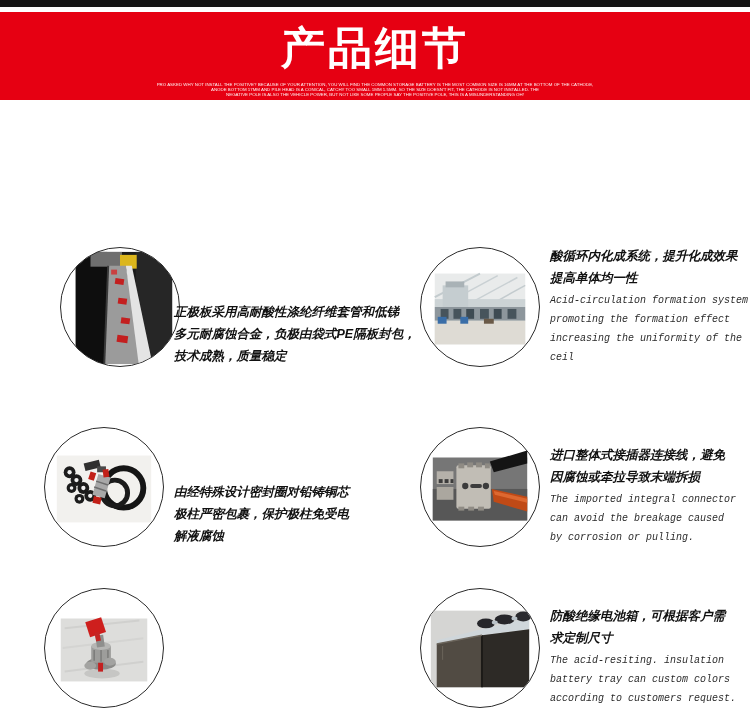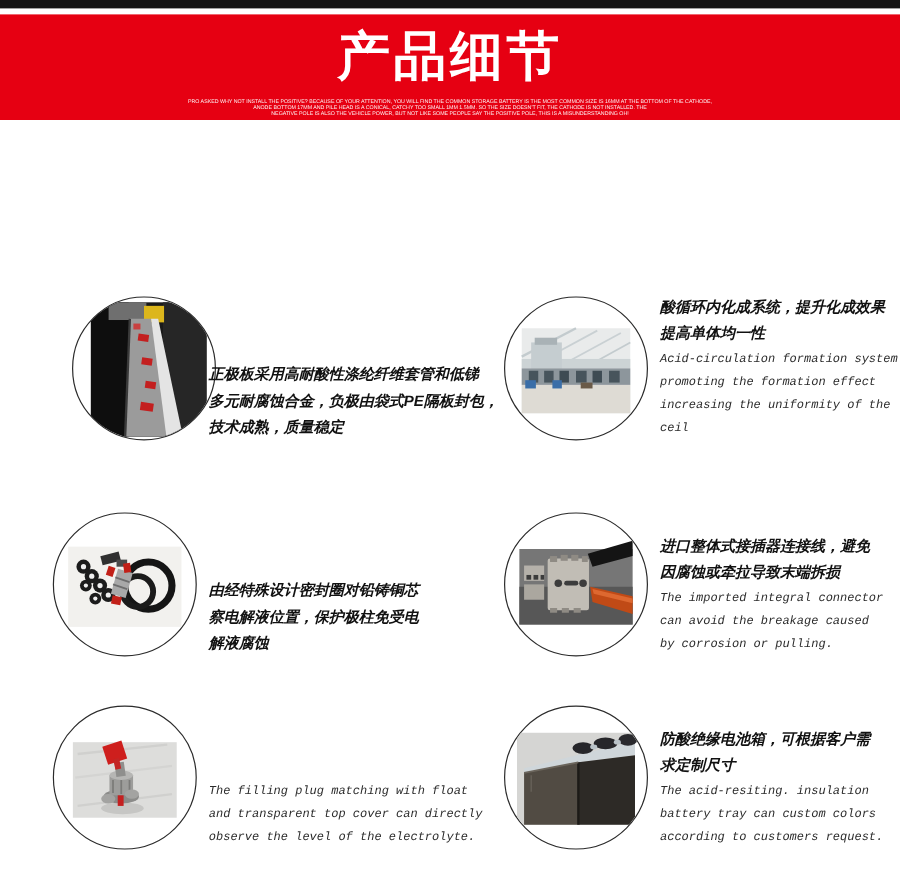--- a/index.html
+++ b/index.html
@@ -152,21 +152,21 @@
         <rect x="51" y="48" width="13" height="22" fill="#a8a8a8" transform="rotate(16 57 59)"></rect>
         <line x1="52" y1="54" x2="64" y2="58" stroke="#6d6d6d" stroke-width="1.5"></line>
         <line x1="50" y1="60" x2="62" y2="64" stroke="#6d6d6d" stroke-width="1.5"></line>
         <rect x="45" y="45" width="6" height="8" fill="#c22018" transform="rotate(18 48 49)"></rect>
         <rect x="59" y="42" width="6" height="8" fill="#c22018" transform="rotate(-8 62 46)"></rect>
         <rect x="49" y="70" width="8" height="7" fill="#c22018" transform="rotate(12 53 73)"></rect>
       </svg>
     </div>
     <div class="texts">
       <div class="zh">由经特殊设计密封圈对铅铸铜芯
-察电解液位置，保护极柱免受电
+极柱严密包裹，保护极柱免受电
 解液腐蚀</div>
     </div>
   </div>
 
   <div class="feature row2 right">
     <div class="circle">
       <svg width="118" height="118" viewBox="0 0 120 120">
         <rect x="12" y="30" width="96" height="64" fill="#767676"></rect>
         <rect x="12" y="62" width="96" height="32" fill="#575757"></rect>
         <rect x="16" y="44" width="17" height="13" fill="#b5b1aa"></rect>
@@ -219,23 +219,20 @@
         <line x1="64" y1="62" x2="64" y2="73" stroke="#7b7b79" stroke-width="1.5"></line>
         <rect x="52" y="47" width="8" height="12" fill="#8f8f8d" transform="rotate(-8 56 53)"></rect>
         <rect x="43" y="31" width="17" height="16" fill="#ce1f1d" transform="rotate(-18 51 39)"></rect>
         <rect x="51" y="44" width="5" height="9" fill="#c42524" transform="rotate(-12 53 48)"></rect>
         <rect x="54" y="75" width="5" height="9" fill="#c42020"></rect>
         <ellipse cx="66" cy="74" rx="6" ry="4" fill="#a3a3a1"></ellipse>
         <ellipse cx="46" cy="78" rx="6" ry="4" fill="#a3a3a1"></ellipse>
       </svg>
     </div>
     <div class="texts">
-      <div class="en">The filling plug matching with float
-and transparent top cover can directly
-observe the level of the electrolyte.</div>
     </div>
   </div>
 
   <div class="feature row3 right">
     <div class="circle">
       <svg width="118" height="118" viewBox="0 0 120 120">
         <rect x="10" y="22" width="100" height="78" fill="#d5d5d3"></rect>
         <polygon points="16,52 110,29 110,41 62,47 16,57" fill="#cfd6da"></polygon>
         <ellipse cx="66" cy="35" rx="9" ry="5" fill="#26262a"></ellipse>
         <ellipse cx="85" cy="31" rx="10" ry="5" fill="#26262a"></ellipse>

